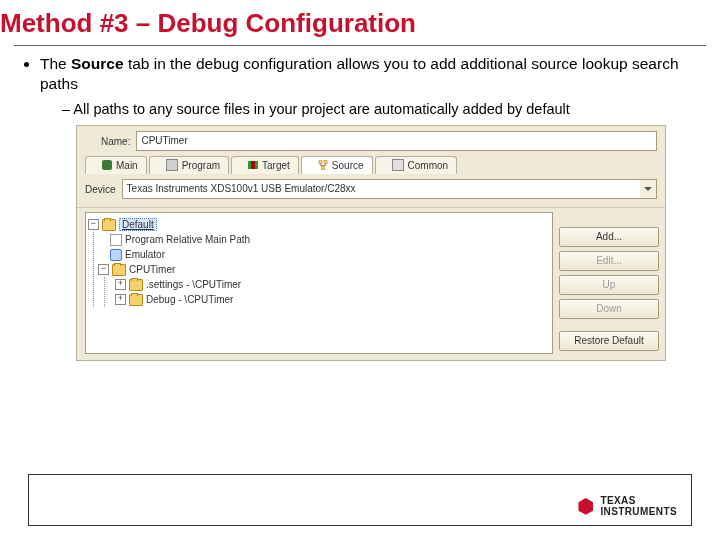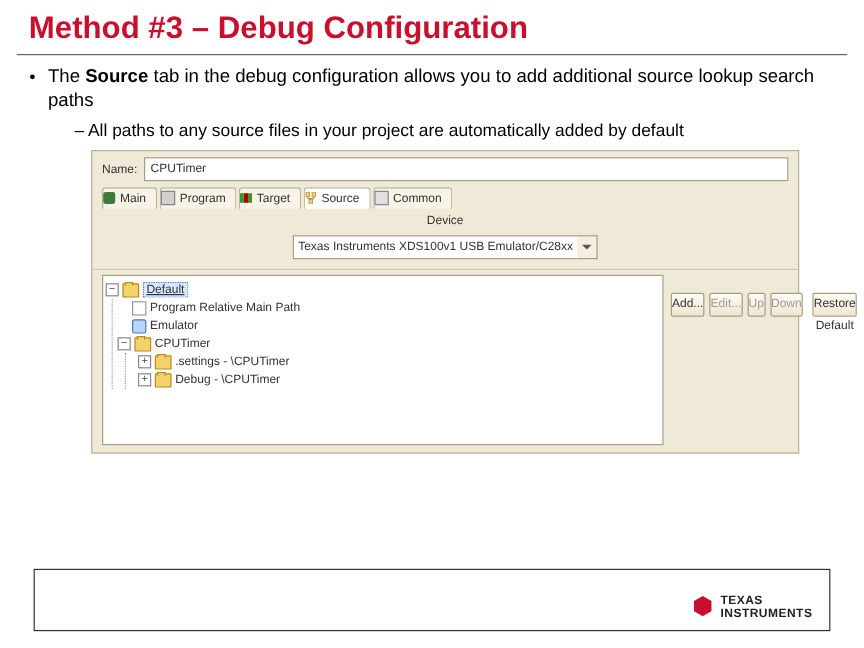--- a/index.html
+++ b/index.html
@@ -4,62 +4,62 @@
 <style>
   html,body{margin:0;padding:0;}
   body{
     width:720px;height:540px;
     font-family:Arial,Helvetica,sans-serif;
     background:#fff;color:#000;
     position:relative;box-sizing:border-box;
   }
   .slide-title{
     font-size:26px;font-weight:bold;color:#c8102e;
-    padding:8px 0 4px 24px;
+    padding:8px 0 4px 0;
   }
   .title-rule{border:none;border-top:1px solid #666;margin:2px 14px 8px 14px;}
   ul.b1{list-style:disc;margin:0 0 0 40px;padding:0;font-size:15.5px;line-height:1.3;}
   ul.b1>li{margin-bottom:6px;padding-right:30px;}
   ul.b2{list-style:none;margin:6px 0 0 22px;padding:0;font-size:14.5px;line-height:1.3;}
   ul.b2>li{margin-bottom:6px;text-indent:-14px;padding-left:14px;}
   ul.b2>li::before{content:"– ";}
   .bold{font-weight:bold;}
 
   .shot{
     margin:6px 54px 0 76px;
     border:1px solid #b8b09a;background:#efe9d8;
     font-family:Tahoma,Arial,sans-serif;font-size:10px;color:#333;
   }
-  .row{display:flex;align-items:center;gap:6px;padding:5px 8px;}
+  .row{display:flex;align-items:center;gap:6px;padding:5px 8px;margin-left:16px;}
   .shot label{color:#333;}
   .field{
     flex:1;background:#fff;border:1px solid #a79d83;height:16px;
     padding:1px 4px;line-height:16px;overflow:hidden;white-space:nowrap;
   }
   .tabs{display:flex;gap:2px;padding:0 8px;}
   .tab{
     display:flex;align-items:center;gap:4px;
     background:#f7f3e7;border:1px solid #b8b09a;border-bottom:none;
-    border-radius:3px 3px 0 0;padding:2px 8px 3px 0;
+    border-radius:3px 3px 0 0;padding:2px 8px 3px 16px;
     font-size:10px;cursor:default;
   }
   .tab.active{background:#fff;font-weight:normal;}
   .tab-ico{width:10px;height:10px;}
   .ico-main{background:#3a7d3a;border-radius:2px;}
   .ico-prog{background:#d0d0d0;border:1px solid #888;}
   .ico-target{display:inline-block;width:10px;height:8px;
     background:linear-gradient(#2d9b2d,#2d9b2d) 0 0/3px 8px no-repeat,
                linear-gradient(#a00,#a00) 3px 0/4px 8px no-repeat,
                linear-gradient(#2d9b2d,#2d9b2d) 7px 0/3px 8px no-repeat;}
   .ico-source{display:inline-block;width:10px;height:10px;}
   .ico-common{background:#e0e0e0;border:1px solid #888;}
 
-  .device-row{display:flex;align-items:center;gap:6px;padding:5px 8px 8px 8px;border-bottom:1px solid #cfc7af;flex-direction:column;}
+  .device-row{display:flex;align-items:center;gap:6px;padding:5px 8px 8px 8px;border-bottom:1px solid #cfc7af;}
   .combo{display:flex;flex:1;}
-  .combo .field{border-right:none;border-radius:0;text-align:center;}
+  .combo .field{border-right:none;border-radius:0;}
   .combo .arrow{
     width:16px;height:18px;border:1px solid #a79d83;background:#f4efdf;
     display:flex;align-items:center;justify-content:center;border-left:none;
   }
   .arrow::after{content:"";border:4px solid transparent;border-top-color:#555;margin-top:3px;}
 
   .lookup{display:flex;padding:4px 6px 6px 8px;gap:6px;}
   .tree-wrap{flex:1;}
   .tree-label{font-size:10px;padding:0 0 3px 1px;}
   .tree{
@@ -69,21 +69,21 @@
   .tn{display:flex;align-items:center;gap:3px;height:15px;white-space:nowrap;}
   .exp{width:9px;height:9px;border:1px solid #888;font-size:9px;line-height:7px;text-align:center;
        color:#444;background:#fff;}
   .dots{border-left:1px dotted #999;margin-left:5px;padding-left:0;}
   .fico{width:12px;height:10px;background:#f3d16b;border:1px solid #b78a1a;border-radius:1px;position:relative;}
   .fico::before{content:"";position:absolute;top:-2px;left:1px;width:5px;height:2px;background:#f3d16b;border:1px solid #b78a1a;border-bottom:none;}
   .sel{background:#d9e7ff;border:1px dotted #4a78c7;border-radius:1px;padding:0 2px;text-decoration:underline;}
   .pico{width:10px;height:10px;background:#fff;border:1px solid #999;}
   .cico{width:10px;height:10px;background:#b6d7ff;border:1px solid #4a78c7;border-radius:2px;}
 
-  .btncol{display:flex;flex-direction:row;gap:4px;width:100px;padding-top:15px;}
+  .btncol{display:flex;flex-direction:column;gap:4px;width:100px;padding-top:15px;}
   .btn{
     height:18px;border:1px solid #a79d83;border-radius:2px;
     background:linear-gradient(#fdfbf3,#eee6cf);
     font-size:10px;color:#333;text-align:center;line-height:18px;
     cursor:default;
   }
   .btn.disabled{color:#9c9c9c;}
 
   .footer-box{
     position:absolute;left:28px;right:28px;bottom:14px;height:50px;

